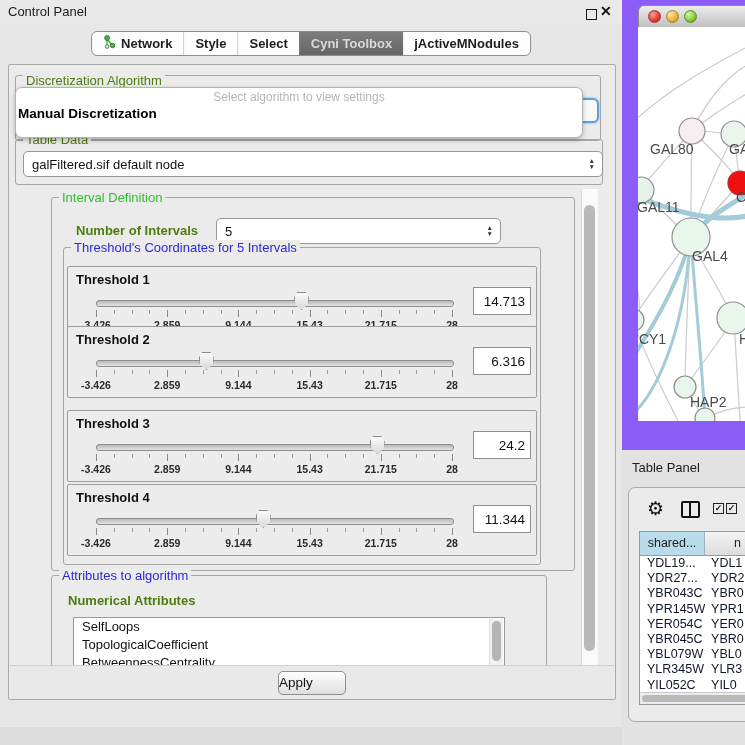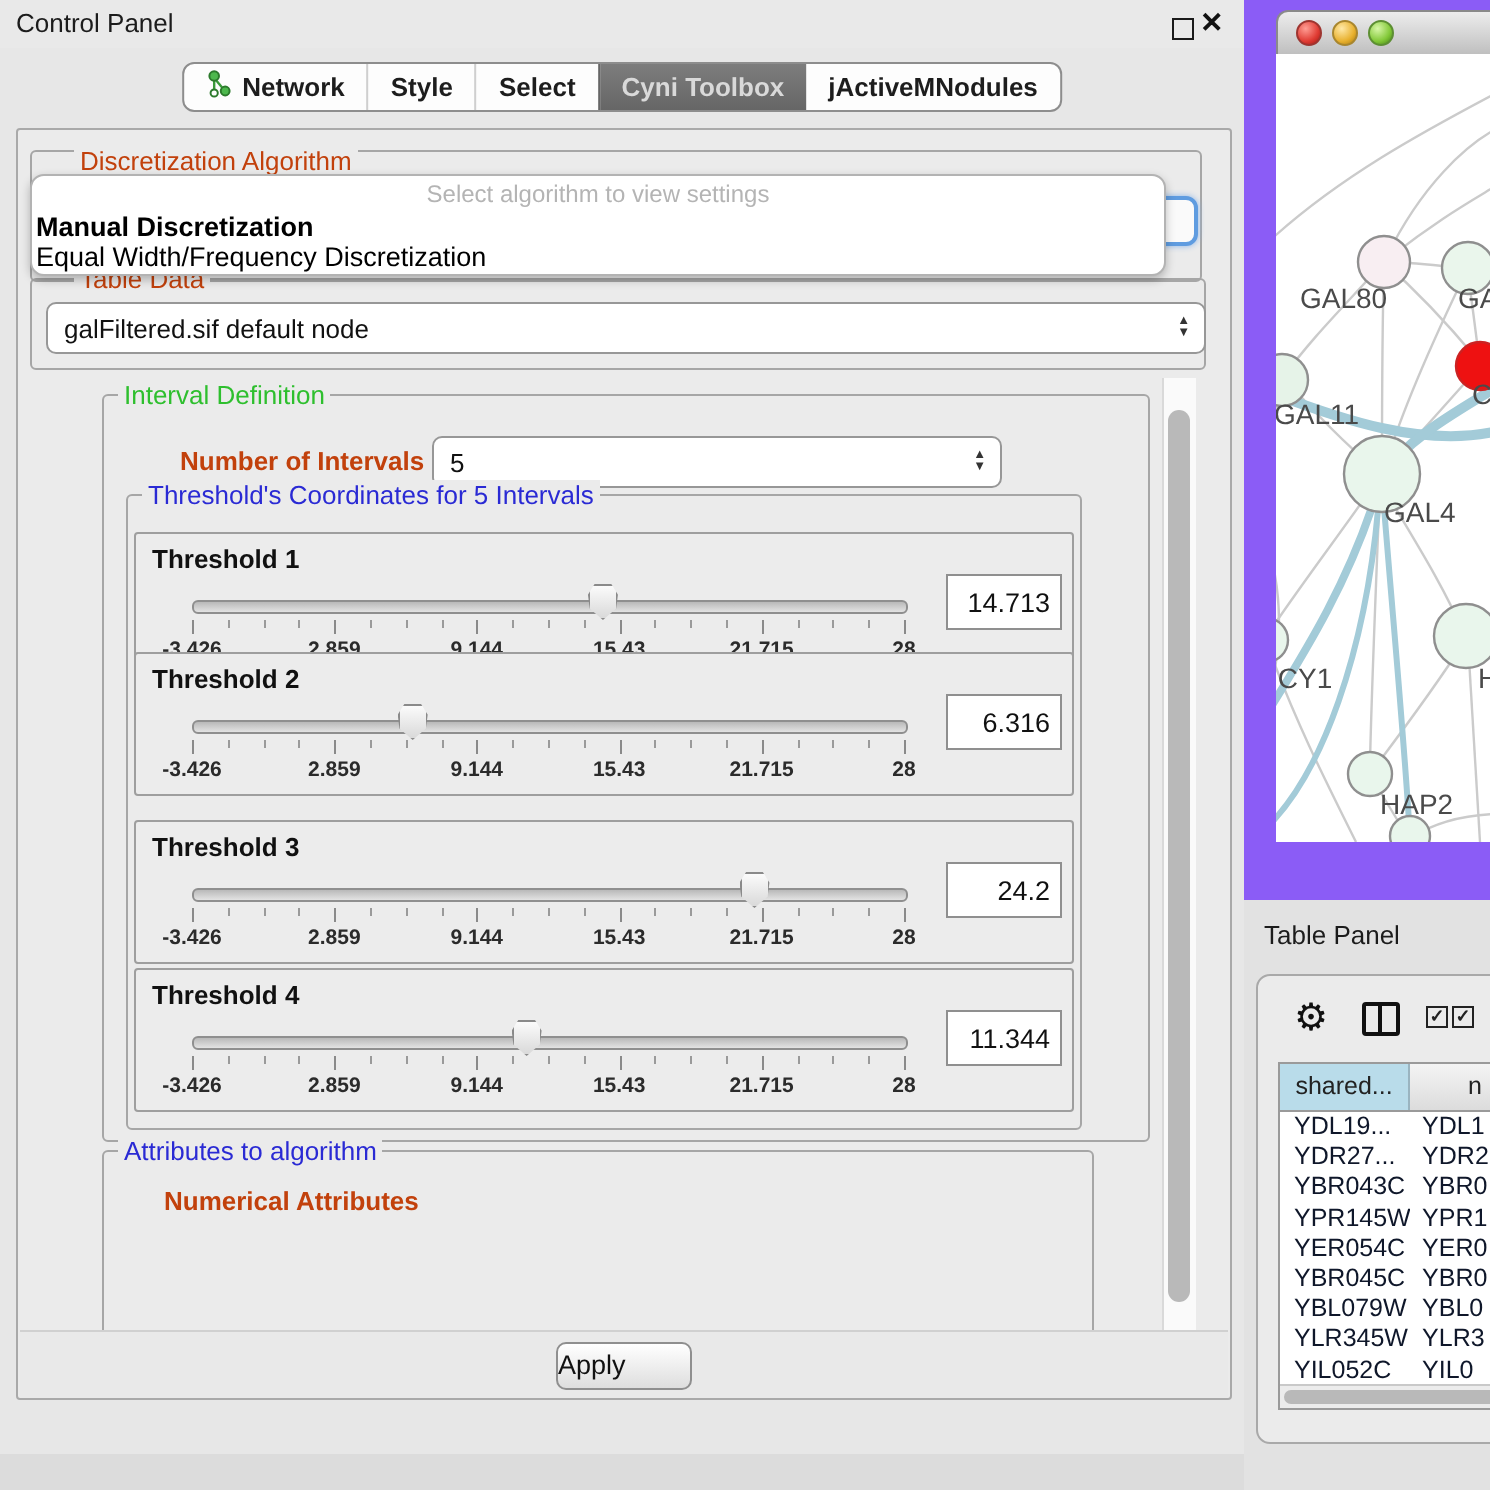--- a/index.html
+++ b/index.html
@@ -23,21 +23,21 @@
   .tabgroup .tab.sel{background:linear-gradient(#7d7d7d,#666);color:#d9d9d9;border-left-color:#666;}
   .tabgroup .tab.sel + .tab{border-left:none;}
   #top-tabs{top:31px;left:50%;transform:translateX(-50%);white-space:nowrap;}
   #bottom-tabs{top:703px;left:305px;transform:translateX(-50%);white-space:nowrap;}
   .net-glyph{margin-right:5px;display:inline-block;}
 
   .outer-panel{left:8px;top:64px;width:606px;height:634px;background:#ebebeb;
                border:1px solid #a9a9a9;border-radius:2px;}
   .fieldset{position:absolute;border:1px solid #a6a6a6;border-radius:3px;}
   .legend{position:absolute;font-size:13px;background:#ebebeb;padding:0 3px;white-space:nowrap;}
-  .legend.dark{color:#c2410c;margin-left:14px;}
+  .legend.dark{color:#4d7c0f;}
   .legend.green{color:#2ebf2e;}
   .legend.blue{color:#2a2ad4;}
 
   
   .combo{position:absolute;background:#fff;border:1px solid #979797;border-radius:5px;
          font-size:13px;color:#111;display:flex;align-items:center;padding-left:8px;}
   .stepper{position:absolute;right:7px;top:50%;transform:translateY(-50%);
            display:flex;flex-direction:column;line-height:6px;font-size:6.5px;color:#333;}
 
   
@@ -156,21 +156,20 @@
   <div class="abs outer-panel">
 
     <div class="fieldset" style="left:6px;top:10px;width:584px;height:64px;"></div>
     <span class="legend dark" style="left:14px;top:8px;">Discretization Algorithm</span>
 
     <div class="abs combo-focus"></div>
 
     <div class="abs algo-popup">
       <div class="ph">Select algorithm to view settings</div>
       <div class="opt b">Manual Discretization</div>
-      <div class="opt">Equal Width/Frequency Discretization</div>
     </div>
 
     <div class="fieldset" style="left:6px;top:74px;width:586px;height:44px;"></div>
     <span class="legend dark" style="left:14px;top:67px;z-index:4;">Table Data</span>
     <div class="combo" style="left:14px;top:86px;width:570px;height:24px;">
       <span>galFiltered.sif default node</span>
       <span class="stepper">
         <span>▲</span>
           <span>▼</span>
       </span>
@@ -324,20 +323,29 @@
           <span class="ticklbl" style="left: 354px;">28</span>
           <div class="thumb" style="left: 187.818px;"></div>
           <div class="vbox">11.344</div>
         </div>
       </div>
     <span class="legend blue" style="left:62px;top:175px;">Threshold's Coordinates for 5 Intervals</span>
 
     <div class="fieldset" style="left:42px;top:510px;width:494px;height:122px;"></div>
     <span class="legend blue" style="left:50px;top:503px;">Attributes to algorithm</span>
     <span class="legend dark" style="left:56px;top:528px;font-weight:bold;background:transparent;">Numerical Attributes</span>
+    <div class="abs listbox" id="attr-list">
+
+    <div class="item">SelfLoops</div>
+        <div class="item">TopologicalCoefficient</div>
+        <div class="item">BetweennessCentrality</div>
+        <div class="list-vscroll">
+        <div class="thumb"></div>
+      </div>
+      </div>
 
     <div class="abs apply-row">
       <div class="apply-btn">Apply</div>
     </div>
   </div>
 
   <div class="abs bottom-strip"></div>
 </div>
 
 <div class="abs net-window">

